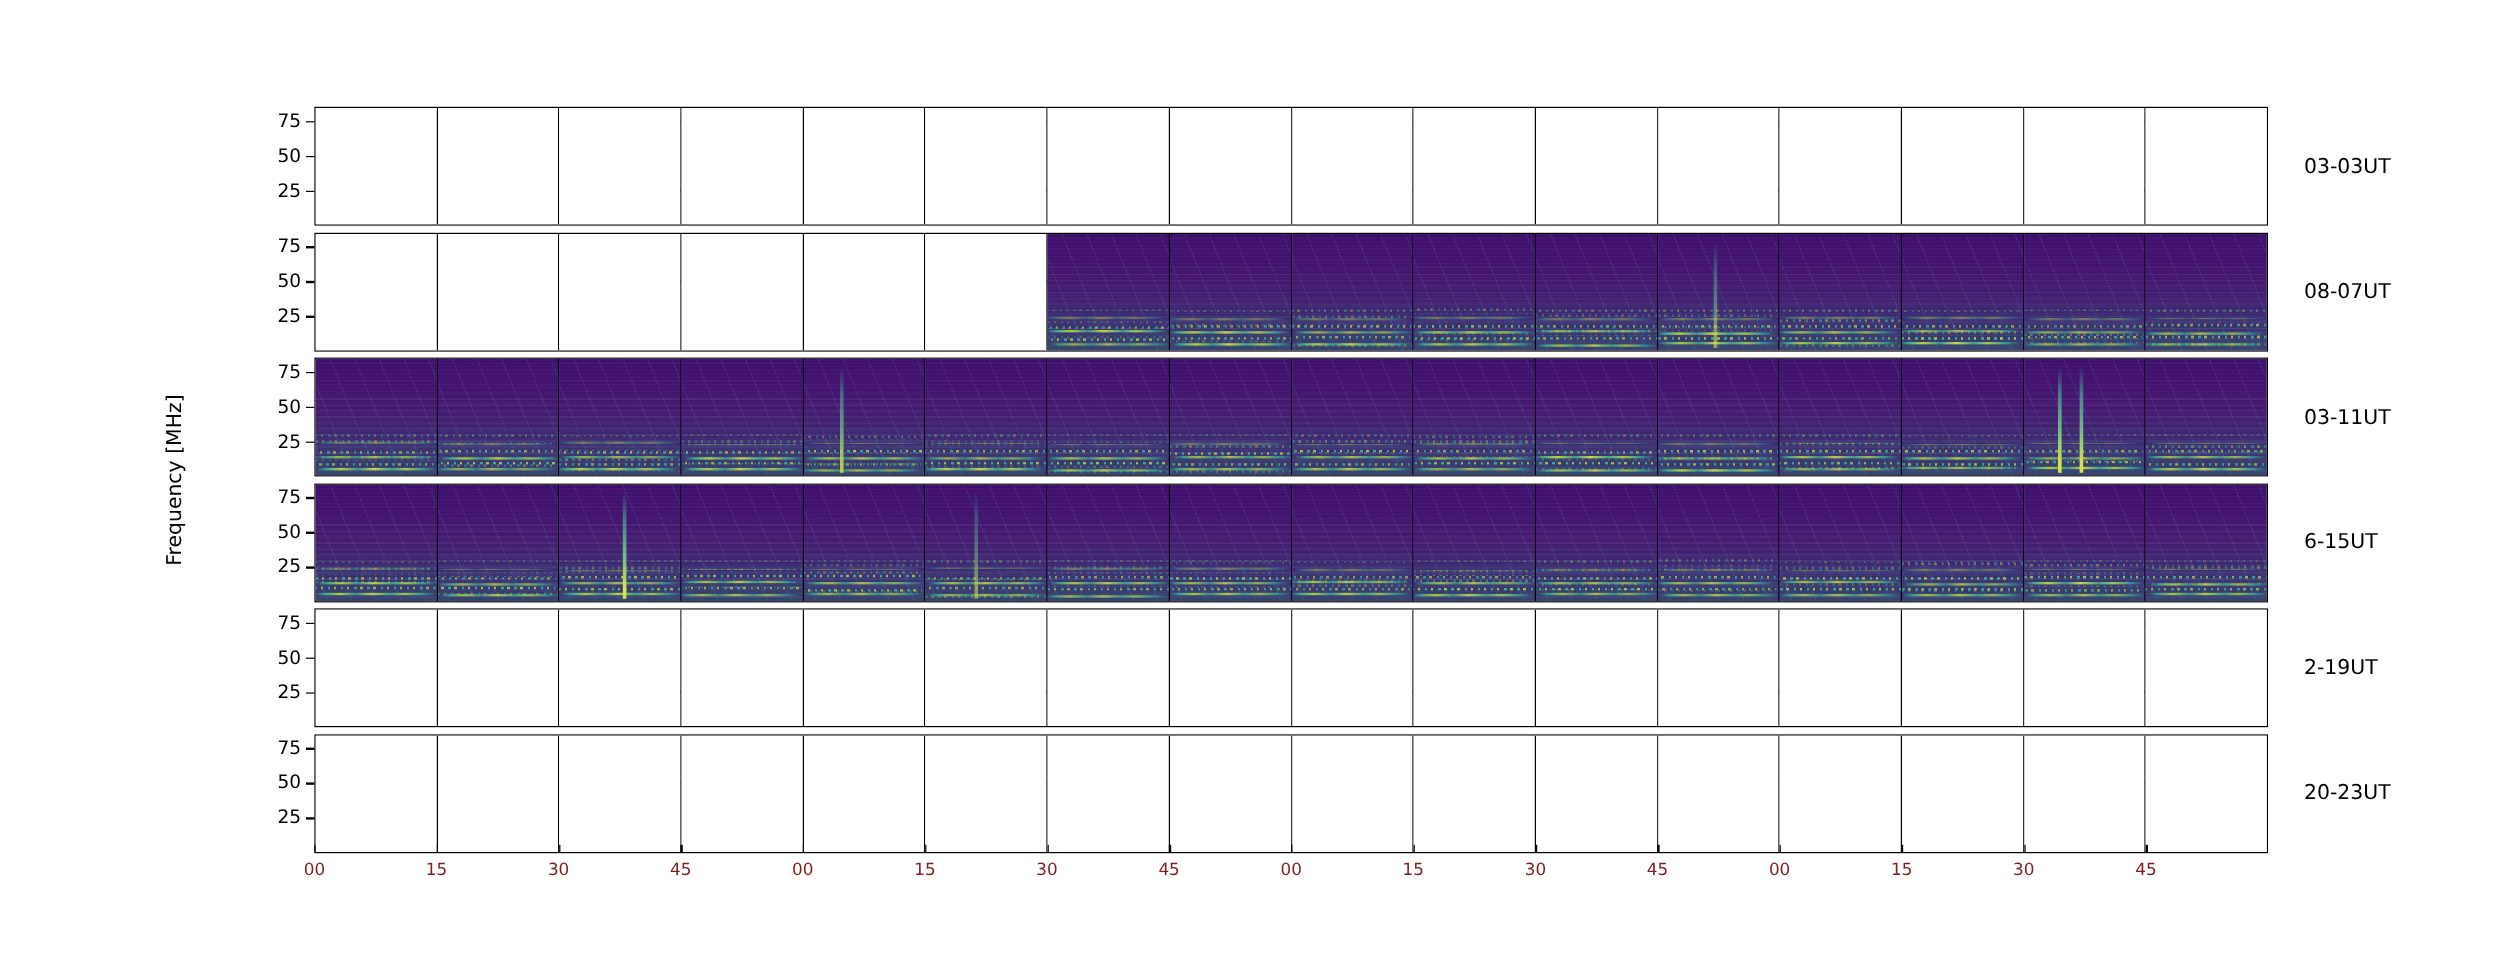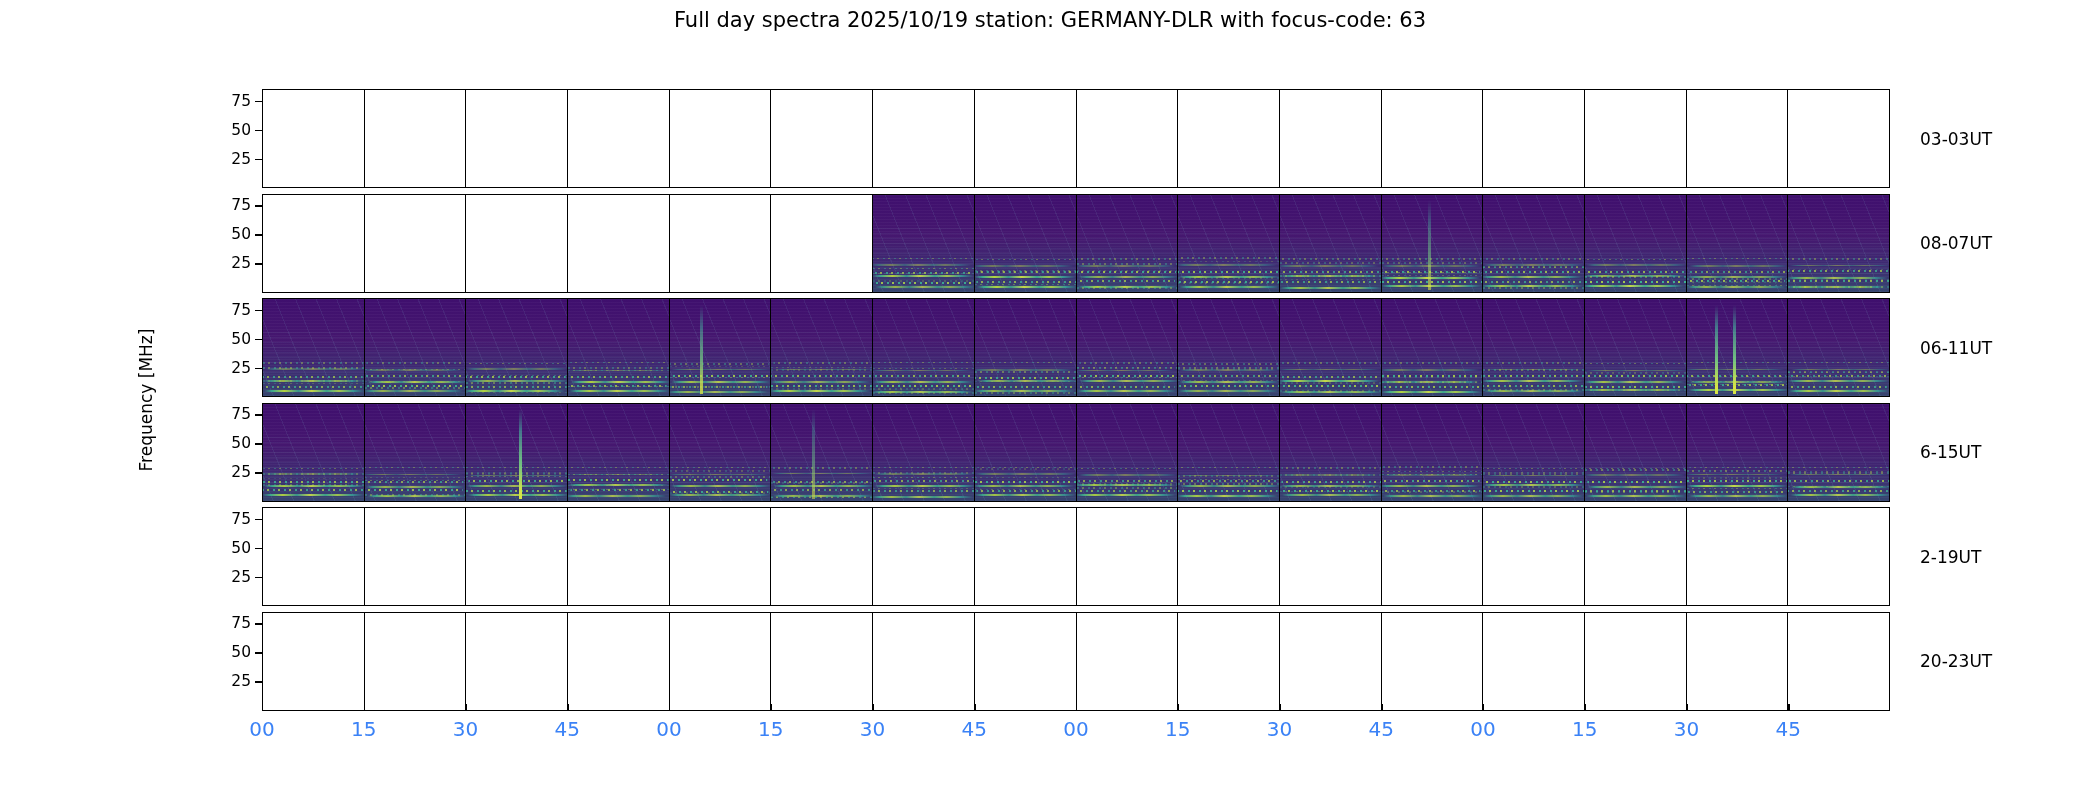--- a/index.html
+++ b/index.html
@@ -65,35 +65,34 @@
       rgba(80,200,170,0) 0%, rgba(70,200,165,.55) 25%,
       rgba(120,210,130,.9) 62%, rgba(215,228,70,1) 92%);
     filter:blur(.6px);}
 
   
   .ytick{position:absolute;left:-7px;width:7px;height:1.4px;background:#000;}
   .ytick-in{position:absolute;right:-4px;width:4px;height:1.4px;background:#000;}
   .ytick-lbl{position:absolute;right:calc(100% + 11px);font-size:15.5px;color:#000;
     white-space:nowrap;transform:translateY(-50%);}
   .xtick{position:absolute;bottom:-6px;width:1.4px;height:6px;background:#000;}
-  .xtick-lbl{position:absolute;top:7px;font-size:20px;color:#3b82f6;
+  .xtick-lbl{position:absolute;top:7px;font-size:14px;color:#7f1d1d;
     transform:translateX(-50%);white-space:nowrap;}
   #xaxis{position:absolute;left:262px;top:710px;width:1628px;height:40px;}
 
   #ylabel{position:absolute;left:146px;top:400px;font-size:17px;color:#000;
     transform:translate(-50%,-50%) rotate(-90deg);white-space:nowrap;}
   .rowlabel{position:absolute;left:1920px;font-size:17px;color:#000;
     white-space:nowrap;transform:translateY(-50%);}
 </style>
 </head>
 <body>
 
 <div id="figure">
 
-  <div id="title">Full day spectra 2025/10/19 station: GERMANY-DLR with focus-code: 63</div>
 
   <div id="ylabel">Frequency [MHz]</div>
 
   <div id="axes-stack">
       <div class="row" style="top: 0px;">
         <div class="row-frame">
           <div class="panels">
             <div class="panel">
               <div class="ytick-in" style="top: 70.5882%;"></div>
               <div class="ytick-in" style="top: 41.1765%;"></div>
@@ -1248,17 +1247,17 @@
       <div class="xtick" style="left: 1322.75px; bottom: auto; top: -6px;"></div>
       <div class="xtick-lbl" style="left: 1322.75px;">15</div>
       <div class="xtick" style="left: 1424.5px; bottom: auto; top: -6px;"></div>
       <div class="xtick-lbl" style="left: 1424.5px;">30</div>
       <div class="xtick" style="left: 1526.25px; bottom: auto; top: -6px;"></div>
       <div class="xtick-lbl" style="left: 1526.25px;">45</div>
     </div>
 
 <div class="rowlabel" style="top: 138.5px;">03-03UT</div>
     <div class="rowlabel" style="top: 243px;">08-07UT</div>
-    <div class="rowlabel" style="top: 347.5px;">06-11UT</div>
+    <div class="rowlabel" style="top: 347.5px;">03-11UT</div>
     <div class="rowlabel" style="top: 452px;">6-15UT</div>
     <div class="rowlabel" style="top: 556.5px;">2-19UT</div>
     <div class="rowlabel" style="top: 661px;">20-23UT</div>
   </div>
 
 </body></html>

